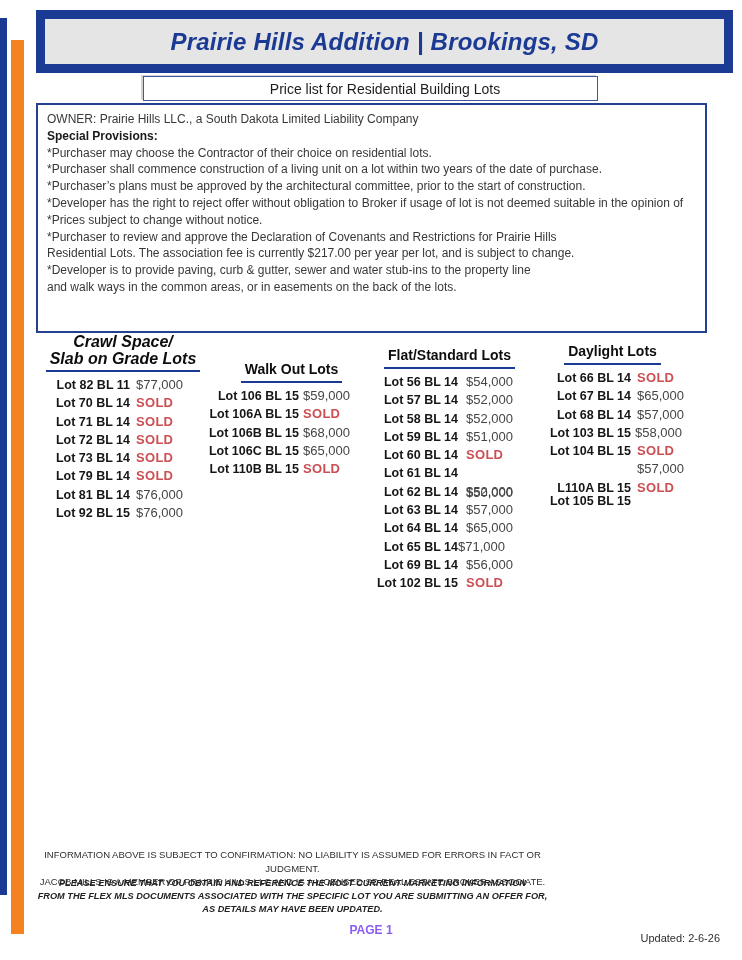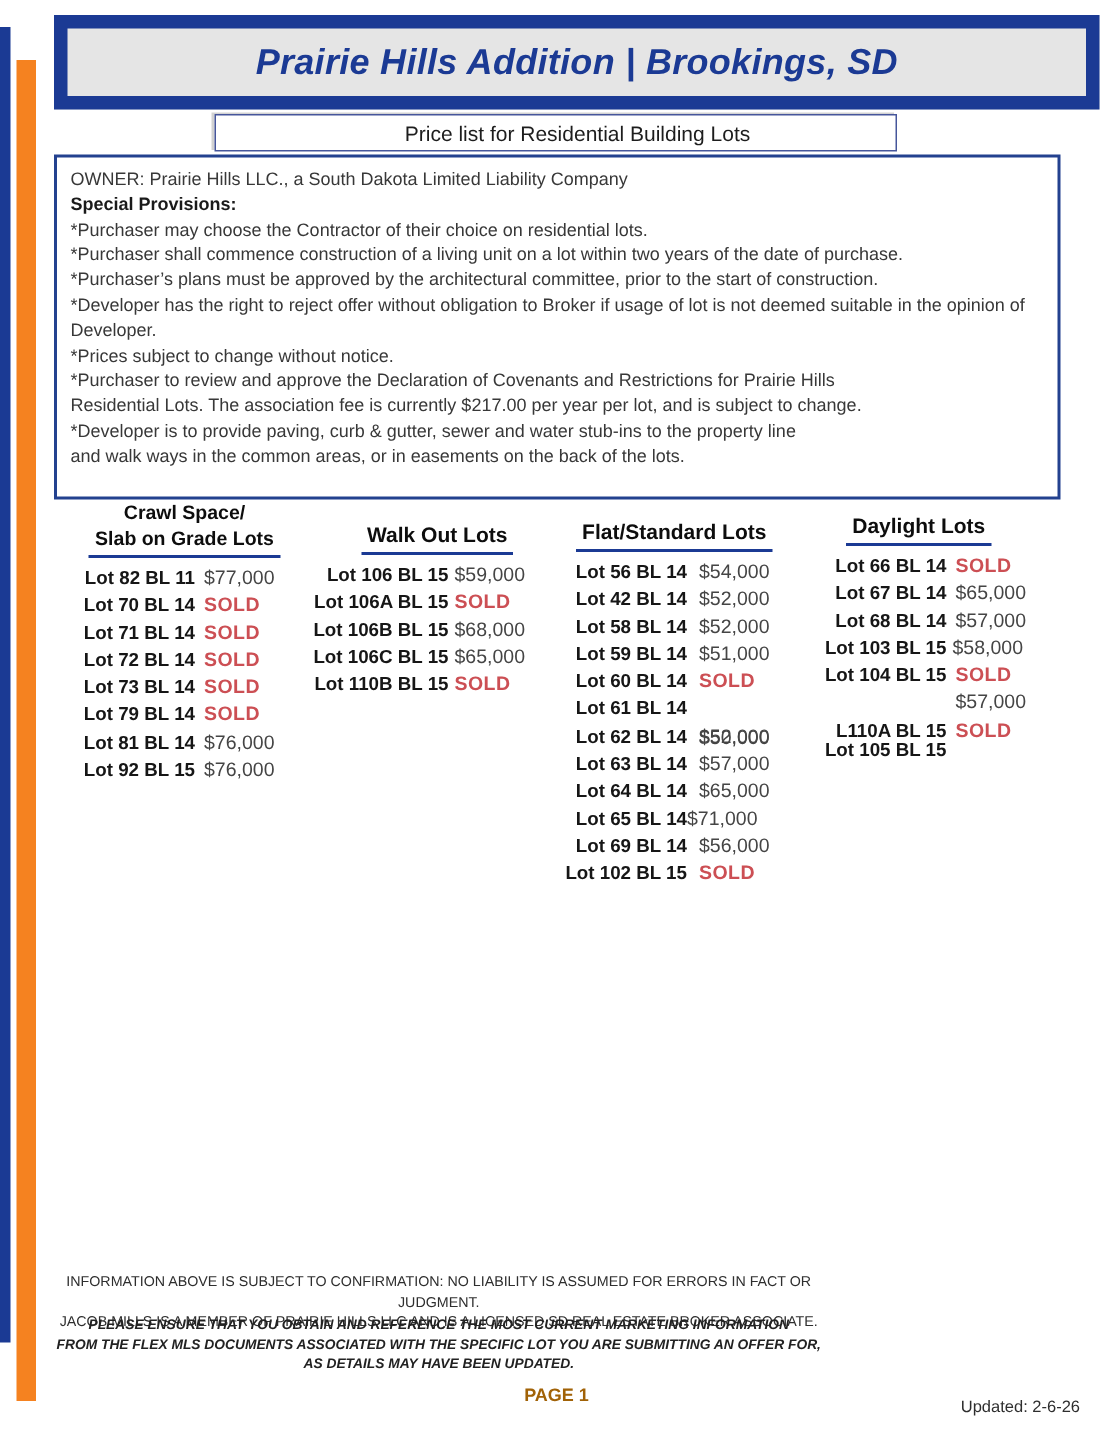--- a/index.html
+++ b/index.html
@@ -55,21 +55,21 @@
   .footer-disclaimer{
     position:absolute; left:20px; top:848px; width:545px; text-align:center;
     font-size:9.5px; line-height:13.5px; color:#2e2e2e;
   }
   .footer-notice{
     position:absolute; left:20px; top:877px; width:545px; text-align:center;
     font-size:9.2px; line-height:13px; font-style:italic; font-weight:bold; color:#222;
   }
   .page-num{
     position:absolute; left:0; top:923px; width:742px; text-align:center;
-    font-weight:bold; font-size:12px; color:#a16207;
+    font-weight:bold; font-size:12px; color:#8b5cf6;
   }
   .updated{
     position:absolute; right:22px; top:932px; font-size:11px; color:#2e2e2e;
   }
 </style>
 </head>
 <body>
 
 <div class="bar-blue"></div>
 <div class="bar-orange"></div>
@@ -83,32 +83,31 @@
 </div>
 
 <div class="provisions-box">
   <div class="line">OWNER: Prairie Hills LLC., a South Dakota Limited Liability Company</div>
   <div class="line sp-label">Special Provisions:</div>
   <div id="provision-lines">
       <div class="line">*Purchaser may choose the Contractor of their choice on residential lots.</div>
       <div class="line">*Purchaser shall commence construction of a living unit on a lot within two years of the date of purchase.</div>
       <div class="line">*Purchaser’s plans must be approved by the architectural committee, prior to the start of construction.</div>
       <div class="line">*Developer has the right to reject offer without obligation to Broker if usage of lot is not deemed suitable  in the opinion of</div>
-      <div class="line">Developer.</div>
       <div class="line">*Prices subject to change without notice.</div>
       <div class="line">*Purchaser to review and approve the Declaration of Covenants and Restrictions for Prairie Hills</div>
       <div class="line">Residential Lots. The association fee is currently $217.00 per year per lot, and is subject to change.</div>
       <div class="line">*Developer is to provide paving, curb &amp; gutter, sewer and water stub-ins to the property line</div>
       <div class="line">and walk ways in the common areas, or in easements on the back of the lots.</div>
     </div>
 </div>
 
 <div id="lots-section">
     <div class="lot-col" style="left: 44px; top: 333px; width: 158px;">
-      <div class="col-header"><span class="hdr" style="font-size: 13px;"><span>Crawl Space/</span><span>Slab on Grade Lots</span></span></div>
+      <div class="col-header"><span class="hdr" style="font-size: 16px; font-style: italic;"><span>Crawl Space/</span><span>Slab on Grade Lots</span></span></div>
       <div class="rows">
         <div class="lot-row">
           <span class="lot-label" style="width: 86px;">Lot 82 BL 11</span>
           <span class="lot-price" style="width: 60px; margin-left: 6px;">$77,000</span>
         </div>
         <div class="lot-row">
           <span class="lot-label" style="width: 86px;">Lot 70 BL 14</span>
           <span class="lot-price sold" style="width: 60px; margin-left: 6px;">SOLD</span>
         </div>
         <div class="lot-row">
@@ -130,21 +129,21 @@
         <div class="lot-row">
           <span class="lot-label" style="width: 86px;">Lot 81 BL 14</span>
           <span class="lot-price" style="width: 60px; margin-left: 6px;">$76,000</span>
         </div>
         <div class="lot-row">
           <span class="lot-label" style="width: 86px;">Lot 92 BL 15</span>
           <span class="lot-price" style="width: 60px; margin-left: 6px;">$76,000</span>
         </div>
       </div>
     </div>
-    <div class="lot-col" style="left: 203px; top: 348px; width: 177px;">
+    <div class="lot-col" style="left: 203px; top: 360px; width: 177px;">
       <div class="col-header"><span class="hdr" style="font-size: 14px;"><span>Walk Out Lots</span></span></div>
       <div class="rows">
         <div class="lot-row">
           <span class="lot-label" style="width: 96px;">Lot 106 BL 15</span>
           <span class="lot-price" style="width: 56px; margin-left: 4px;">$59,000</span>
         </div>
         <div class="lot-row">
           <span class="lot-label" style="width: 96px;">Lot 106A BL 15</span>
           <span class="lot-price sold" style="width: 56px; margin-left: 4px;">SOLD</span>
         </div>
@@ -163,21 +162,21 @@
       </div>
     </div>
     <div class="lot-col" style="left: 372px; top: 346px; width: 155px;">
       <div class="col-header"><span class="hdr" style="font-size: 14px;"><span>Flat/Standard Lots</span></span></div>
       <div class="rows">
         <div class="lot-row">
           <span class="lot-label" style="width: 86px;">Lot 56 BL 14</span>
           <span class="lot-price" style="width: 56px; margin-left: 8px;">$54,000</span>
         </div>
         <div class="lot-row">
-          <span class="lot-label" style="width: 86px;">Lot 42 BL 14</span>
+          <span class="lot-label" style="width: 86px;">Lot 57 BL 14</span>
           <span class="lot-price" style="width: 56px; margin-left: 8px;">$52,000</span>
         </div>
         <div class="lot-row">
           <span class="lot-label" style="width: 86px;">Lot 58 BL 14</span>
           <span class="lot-price" style="width: 56px; margin-left: 8px;">$52,000</span>
         </div>
         <div class="lot-row">
           <span class="lot-label" style="width: 86px;">Lot 59 BL 14</span>
           <span class="lot-price" style="width: 56px; margin-left: 8px;">$51,000</span>
         </div>

